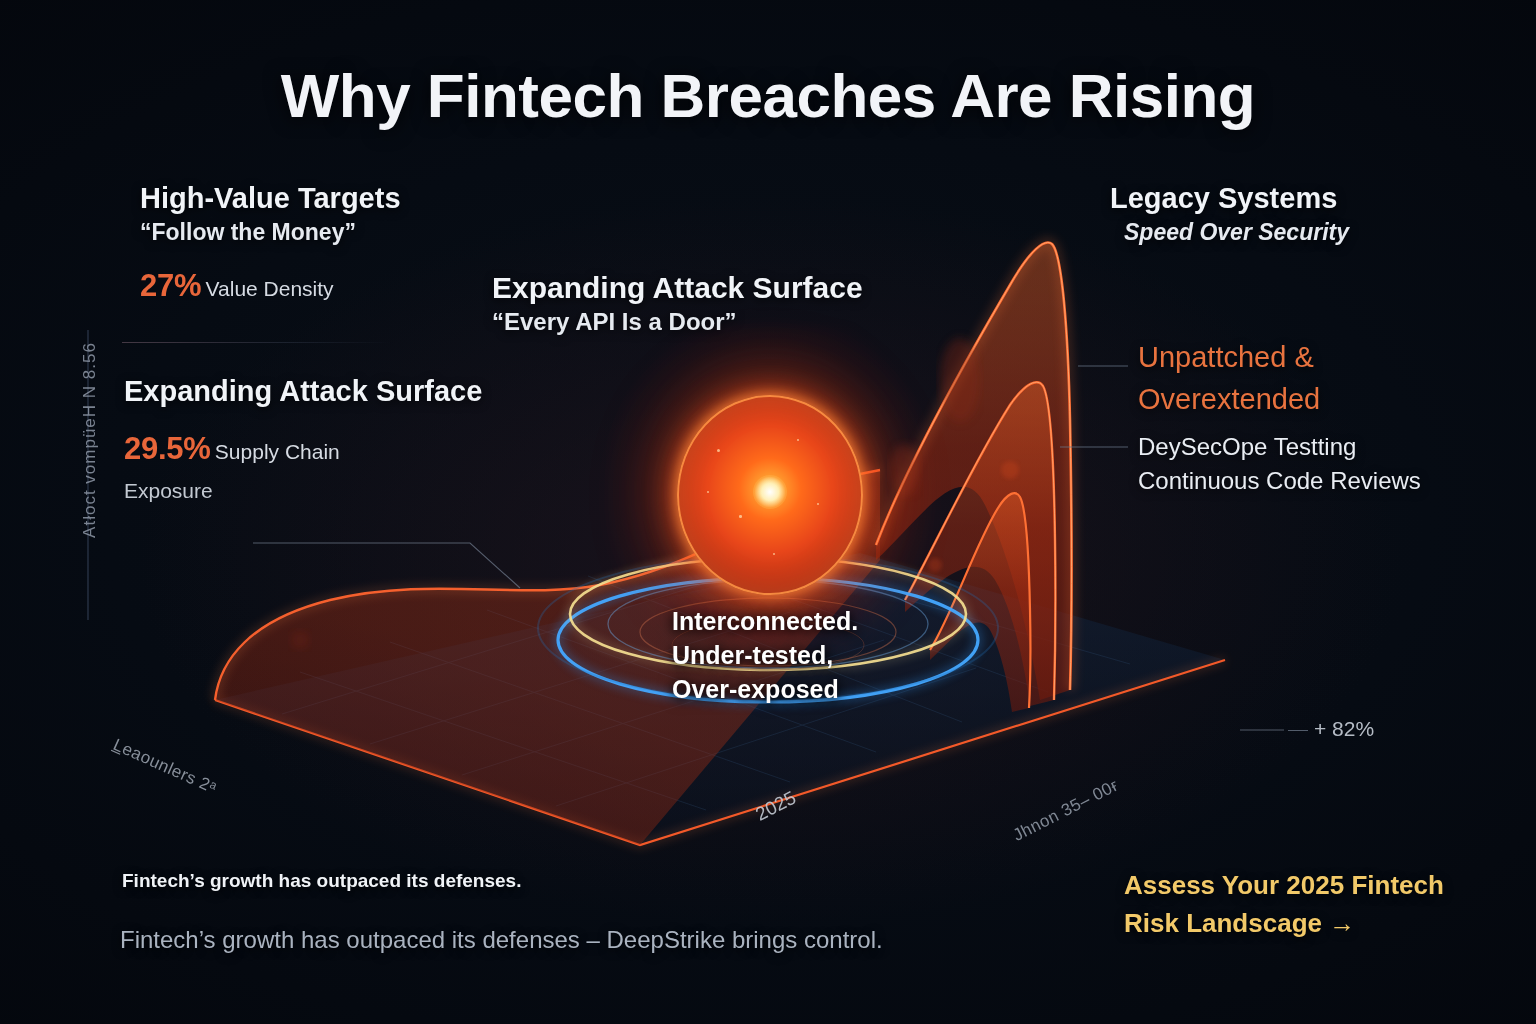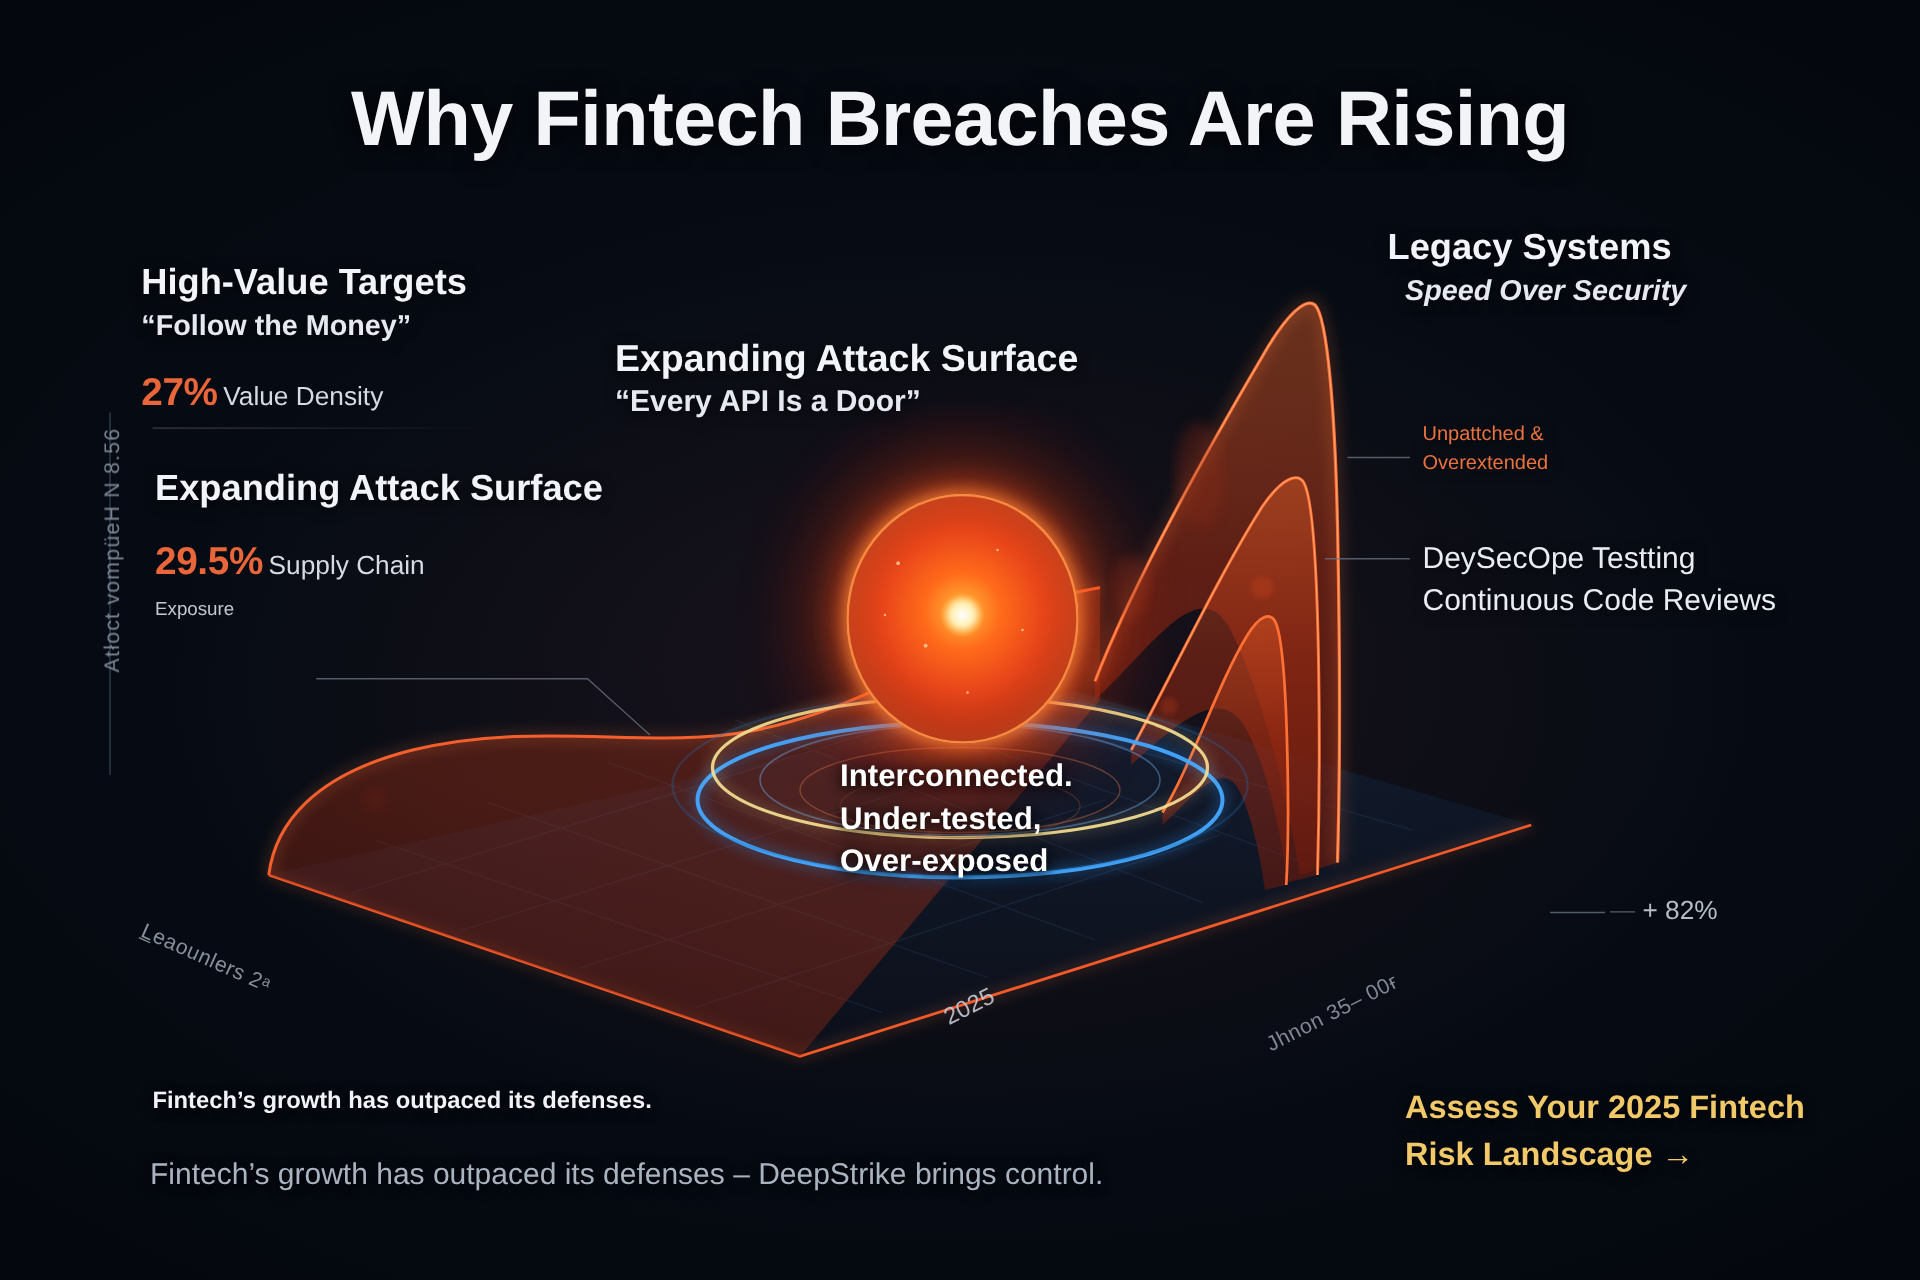--- a/index.html
+++ b/index.html
@@ -42,24 +42,24 @@
 
   .blk{position:absolute;}
   .h2{font-size:29px;font-weight:700;color:#f1f4f8;line-height:1.17;
       text-shadow:0 2px 10px rgba(0,0,0,.8);}
   .sub{font-size:23px;font-weight:600;color:#e6eaf0;margin-top:3px;
       text-shadow:0 2px 10px rgba(0,0,0,.8);}
   .sub.ital{font-style:italic;font-weight:600;}
   .statline{margin-top:22px;}
   .statnum{font-size:31px;font-weight:700;color:#e8663a;letter-spacing:-0.3px;}
   .statlbl{font-size:21px;font-weight:400;color:#d6dbe3;}
-  .statlbl2{display:block;margin-top:12px;font-size:15px;color:#c3c9d2;}
+  .statlbl2{display:block;margin-top:12px;font-size:21px;color:#c3c9d2;}
   .rule{position:absolute;height:1px;background:linear-gradient(90deg,rgba(120,95,110,.55),rgba(90,100,125,.25) 60%,rgba(90,100,125,0));}
 
-  .accent{color:#e8733f;font-size:16px;font-weight:500;line-height:1.45;
+  .accent{color:#e8733f;font-size:29px;font-weight:500;line-height:1.45;
       text-shadow:0 2px 10px rgba(0,0,0,.8);}
   .plain{color:#e9edf3;font-size:24px;font-weight:400;line-height:1.4;
       text-shadow:0 2px 10px rgba(0,0,0,.8);}
 
   .center-h{position:absolute;left:492px;top:270px;}
   .center-h .h2{font-size:30px;}
   .center-h .sub{font-size:24px;font-weight:600;}
 
   .core-label{position:absolute;left:672px;top:604px;width:330px;
      font-size:25px;font-weight:600;color:#ffffff;line-height:1.36;
@@ -223,21 +223,21 @@
       <span class="speck" style="left:120px;top:44px;width:2px;height:2px;"></span>
       <span class="speck" style="left:62px;top:120px;width:2.5px;height:2.5px;"></span>
       <span class="speck" style="left:140px;top:108px;width:2px;height:2px;"></span>
       <span class="speck" style="left:96px;top:158px;width:2px;height:2px;"></span>
       <span class="speck" style="left:30px;top:96px;width:2px;height:2px;"></span>
     </div>
   </div>
 
   <div class="title">Why Fintech Breaches Are Rising</div>
 
-  <div class="blk" style="left:113px;top:182px;margin-top:28px;">
+  <div class="blk" style="left:140px;top:182px;">
     <div class="h2">High-Value Targets</div>
     <div class="sub">“Follow the Money”</div>
     <div class="statline">
       <span class="statnum">27%</span>
       <span class="statlbl">Value Density</span>
     </div>
   </div>
   <div class="rule" style="left:122px;top:342px;width:272px;"></div>
 
   <div class="blk" style="left:124px;top:375px;">

